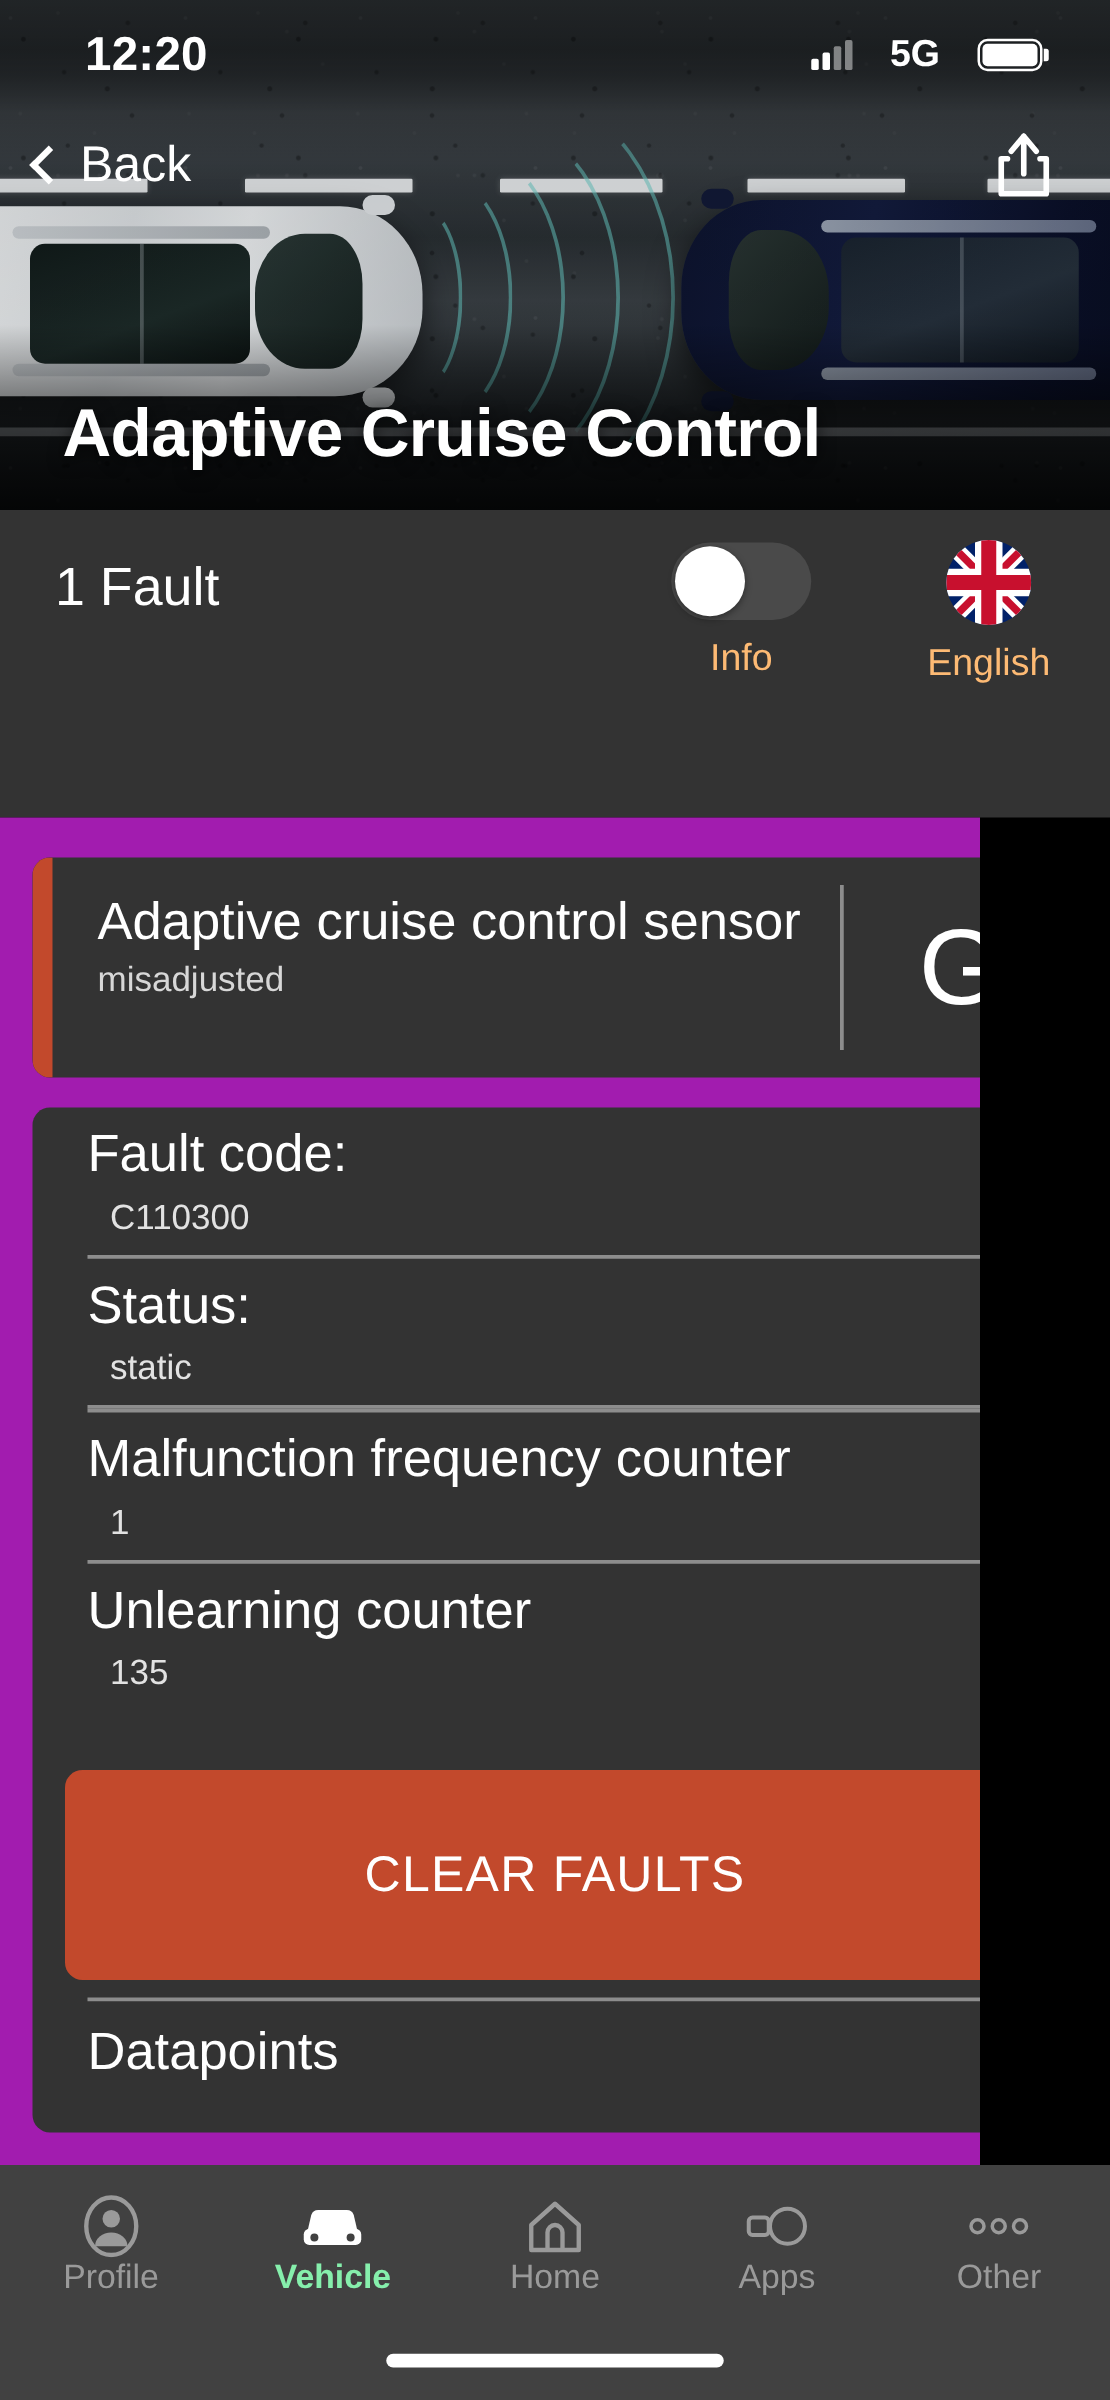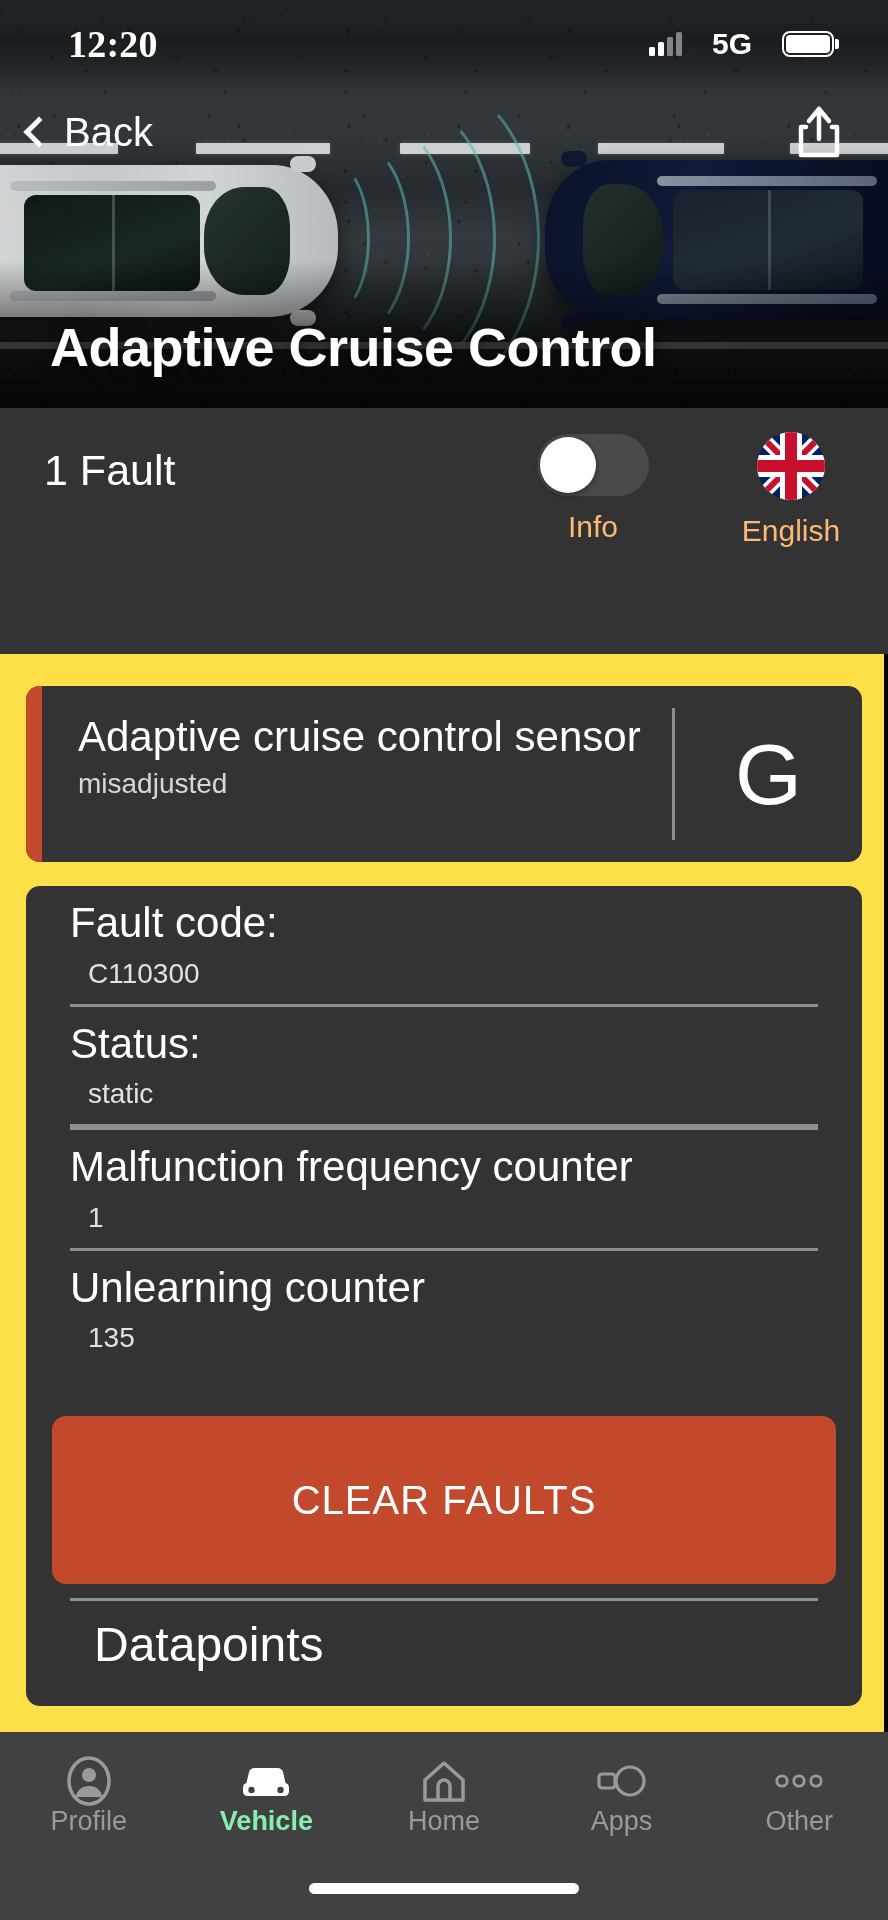--- a/index.html
+++ b/index.html
@@ -145,21 +145,21 @@
   .w3{ width:152px; height:240px; }
   .w4{ width:196px; height:285px; }
   .w5{ width:240px; height:330px; }
 
   
   .statusbar{
     position:absolute; left:0; top:0; width:888px; height:88px;
     display:flex; align-items:center; justify-content:space-between;
     padding:0 54px 0 68px; z-index:6;
   }
-  .clock{ font-size:38px; font-weight:700; letter-spacing:.2px;font-family:Liberation Serif, serif; }
+  .clock{ font-size:38px; font-weight:700; letter-spacing:.2px; }
   .sb-right{ display:flex; align-items:center; gap:30px; }
   .bars{ display:flex; align-items:flex-end; gap:3px; height:24px; }
   .bars i{ display:block; width:6px; background:#fff; border-radius:1.5px; }
   .bars i:nth-child(1){ height:9px; }
   .bars i:nth-child(2){ height:14px; }
   .bars i:nth-child(3){ height:19px; opacity:.45; }
   .bars i:nth-child(4){ height:24px; opacity:.45; }
   .netlabel{ font-size:30px; font-weight:600; }
   .battery{
     width:52px; height:26px; border:2.6px solid #fff; border-radius:8px;
@@ -231,22 +231,22 @@
   }
   .flag .dr1{ transform:translate(-50%,-50%) rotate(45deg); }
   .flag .dr2{ transform:translate(-50%,-50%) rotate(-45deg); }
   .flag .cw-v{ position:absolute; left:50%; top:0; transform:translateX(-50%); width:22px; height:100%; background:#fff; }
   .flag .cw-h{ position:absolute; top:50%; left:0; transform:translateY(-50%); height:22px; width:100%; background:#fff; }
   .flag .cr-v{ position:absolute; left:50%; top:0; transform:translateX(-50%); width:12px; height:100%; background:#C8102E; }
   .flag .cr-h{ position:absolute; top:50%; left:0; transform:translateY(-50%); height:12px; width:100%; background:#C8102E; }
 
   
   .content{
-    position:absolute; left:0; top:654px; width:884px; height:1078px;
-    background:#fde047; overflow:hidden;
+    position:absolute; left:0; top:654px; width:784px; height:1078px;
+    background:#a21caf; overflow:hidden;
   }
   .fault-card{
     position:absolute; left:26px; top:32px; width:836px; height:176px;
     background:#333333; border-radius:14px; overflow:hidden;
     display:flex; align-items:stretch;
   }
   .accent{ width:16px; background:#C2492C; flex:0 0 16px; }
   .fc-main{ flex:1; padding:26px 0 0 36px; }
   .fc-title{ font-size:42px; line-height:1.18; font-weight:400; }
   .fc-sub{ font-size:28px; color:#d7d7d7; margin-top:6px; }
@@ -267,21 +267,21 @@
 
   .clear-btn{
     position:absolute; left:26px; right:26px; top:530px; height:168px;
     background:#C2492C; border:none; border-radius:14px;
     color:#fff; font-size:40px; font-family:"Liberation Sans", sans-serif;
     letter-spacing:1px; cursor:pointer; width:784px;
   }
   .cut-row{ position:absolute; left:0; top:712px; width:836px; }
   .cut-row .sep2{ height:3px; background:#8d8d8d; margin:0 44px; }
   .cut-label{
-    font-size:48px; margin:16px 68px 0; color:#fff;
+    font-size:42px; margin:16px 44px 0; color:#fff;
     white-space:nowrap; overflow:hidden;
   }
 
   
   .tabbar{
     position:absolute; left:0; bottom:0; width:888px; height:188px;
     background:#414141;
     display:flex; align-items:flex-start; justify-content:space-around;
     padding-top:24px; z-index:8;
   }

